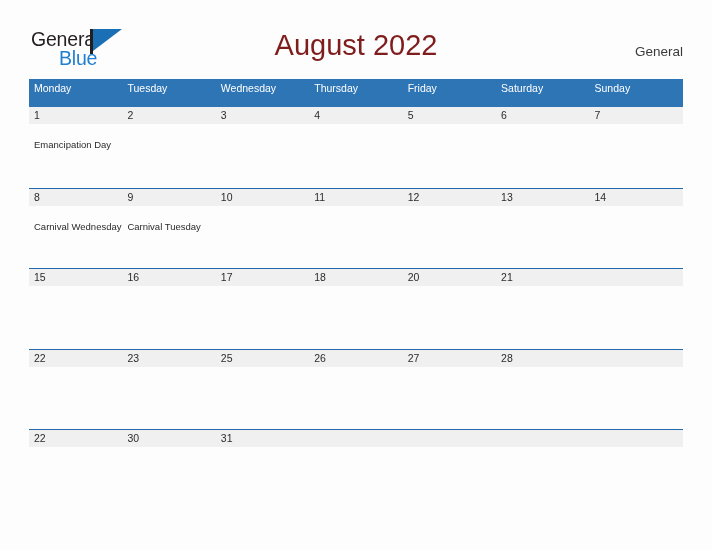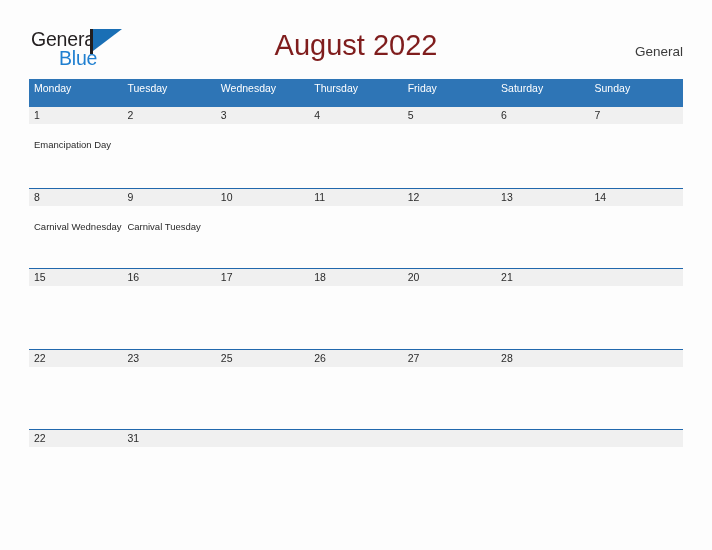--- a/index.html
+++ b/index.html
@@ -351,20 +351,24 @@
     </div>
 
     <div class="week-row">
       <div class="week-band"></div>
       <div class="day-cells">
         <div class="day-cell">
           <span class="day-number">22</span>
           <span class="day-event"></span>
         </div>
         <div class="day-cell">
+          <span class="day-number">30</span>
+          <span class="day-event"></span>
+        </div>
+        <div class="day-cell">
           <span class="day-number">31</span>
           <span class="day-event"></span>
         </div>
         <div class="day-cell empty">
           
           
         </div>
         <div class="day-cell empty">
           
           

